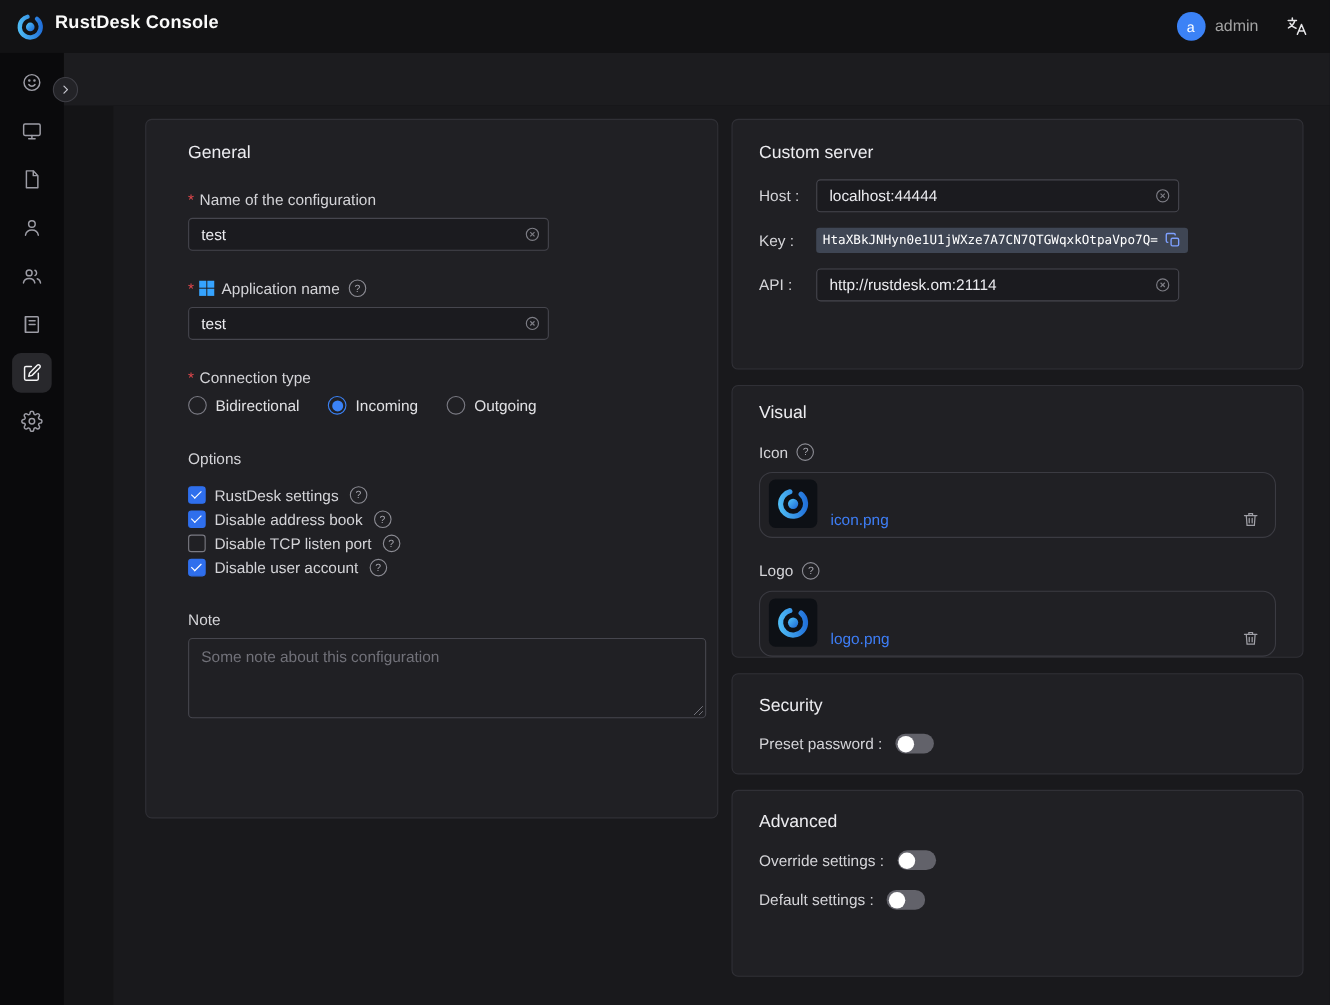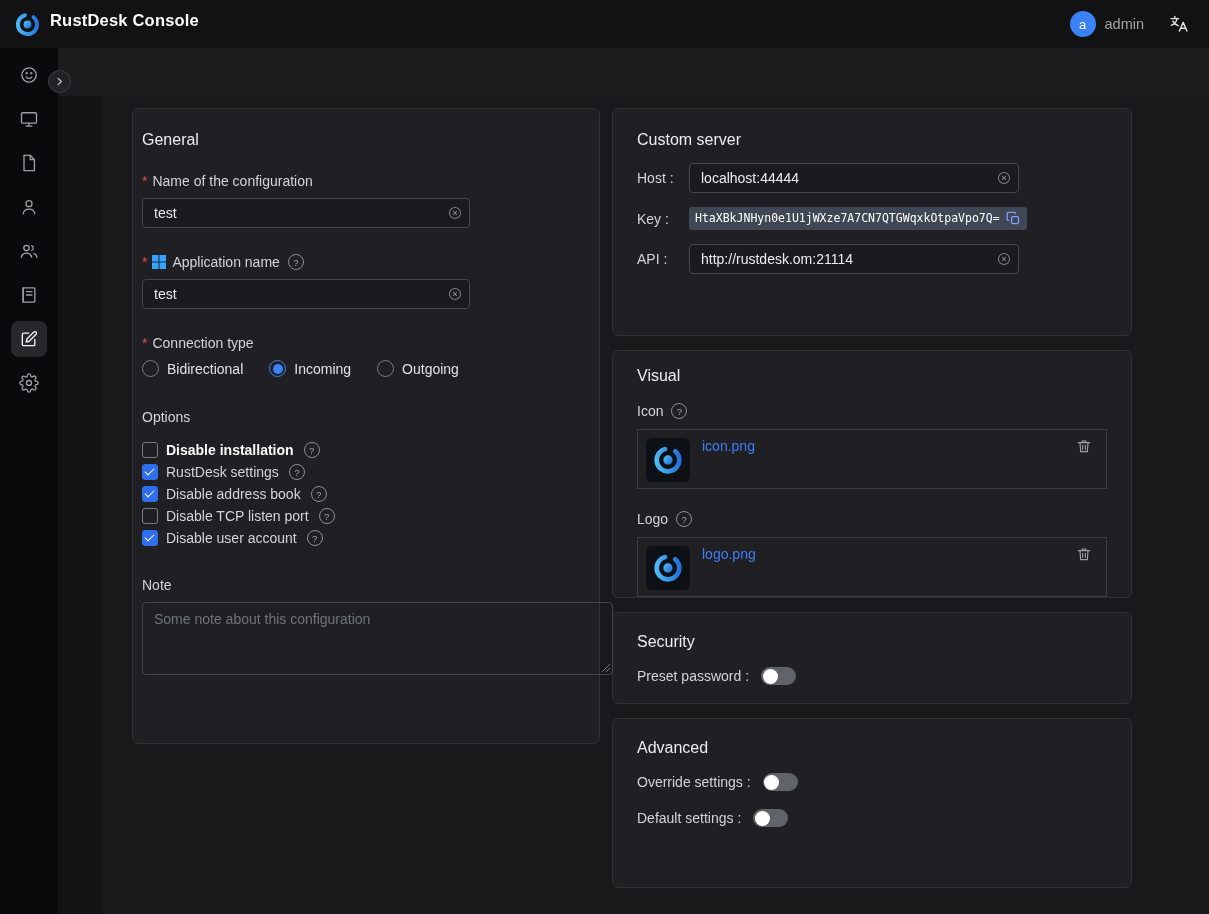--- a/index.html
+++ b/index.html
@@ -36,21 +36,21 @@
     justify-content:center;z-index:30;cursor:pointer}
   .expand svg{width:11px;height:11px}
   
   .main{position:absolute;top:48px;left:58px;right:0;bottom:0;background:#141416}
   .topband{height:48px;background:#1c1c1f}
   .content{position:absolute;top:48px;left:45px;right:0;bottom:0;background:#19191c;
     padding:12px 24px 0 29px;box-sizing:border-box;overflow:hidden}
   .columns{display:flex;gap:12px;align-items:flex-start}
   .card{background:#202024;border:1px solid #303036;border-radius:6px;box-sizing:border-box}
   .card-title{font-size:16px;font-weight:500;color:#ececf0}
-  .card-general{width:468px;height:636px;padding:22px 9px;flex:none}
+  .card-general{width:521px;height:636px;padding:22px 38px;flex:none}
   .right-col{width:520px;display:flex;flex-direction:column;gap:14px;flex:none}
   .card-custom{padding:22px 24px;height:228px}
   .card-visual{padding:16px 24px;height:248px}
   .card-security{padding:20px 24px;height:92px}
   .card-advanced{padding:20px 24px;height:170px}
   
   .card-general .card-title{margin-bottom:24px}
   .flabel{display:flex;align-items:center;gap:6px;font-size:14px;color:#d4d4d8;margin-bottom:9px}
   .req::before{content:"*"}
   .req{color:#e5484d;margin-right:-1px}
@@ -96,21 +96,21 @@
   .srow .input-wrap{width:330px;margin-bottom:0}
   .keywrap{display:flex;align-items:flex-start;background:#3f4654;border-radius:3px;
     padding:4px 6px;gap:6px;max-width:340px}
   .keyval{font-family:"DejaVu Sans Mono",monospace;font-size:11.5px;color:#fff;
     white-space:nowrap;overflow:hidden}
   .copy{display:flex;cursor:pointer;flex:none}
   .copy svg{width:15px;height:15px}
   
   .card-visual .card-title{margin-bottom:18px}
   .vlabel{display:flex;align-items:flex-end;gap:6px;font-size:14px;color:#d4d4d8;margin-bottom:10px}
-  .filebox{display:flex;align-items:flex-start;border:1px solid #3b3b42;border-radius:0;
+  .filebox{display:flex;align-items:flex-end;border:1px solid #3b3b42;border-radius:12px;
     padding:8px 14px 8px 8px;margin-bottom:22px;height:60px;box-sizing:border-box}
   .thumb{width:44px;height:44px;border-radius:6px;background:#0d1015;display:flex;
     align-items:center;justify-content:center;flex:none}
   .thumb svg{width:32px;height:32px}
   .fname{color:#3e7ef7;font-size:14px;margin-left:12px;text-decoration:none;cursor:pointer}
   .trash{margin-left:auto;display:flex;cursor:pointer}
   .trash svg{width:16px;height:16px}
   
   .card-security .card-title,.card-advanced .card-title{margin-bottom:16px}
   .toggle-row{display:flex;align-items:center;gap:12px;font-size:14px;color:#d4d4d8}
@@ -291,25 +291,20 @@
             <span>Incoming</span>
           </label>
           <label class="radio">
             <span class="rdot"></span>
             <span>Outgoing</span>
           </label>
         </div>
 
         <div class="opts">
           <div class="opts-label">Options</div>
-          <label class="opt">
-            <span class="cbox"></span>
-            <span class="strong">Disable installation</span>
-            <span class="help"></span>
-          </label>
           <label class="opt">
             <span class="cbox on"></span>
             <span>RustDesk settings</span>
             <span class="help"></span>
           </label>
           <label class="opt">
             <span class="cbox on"></span>
             <span>Disable address book</span>
             <span class="help"></span>
           </label>

